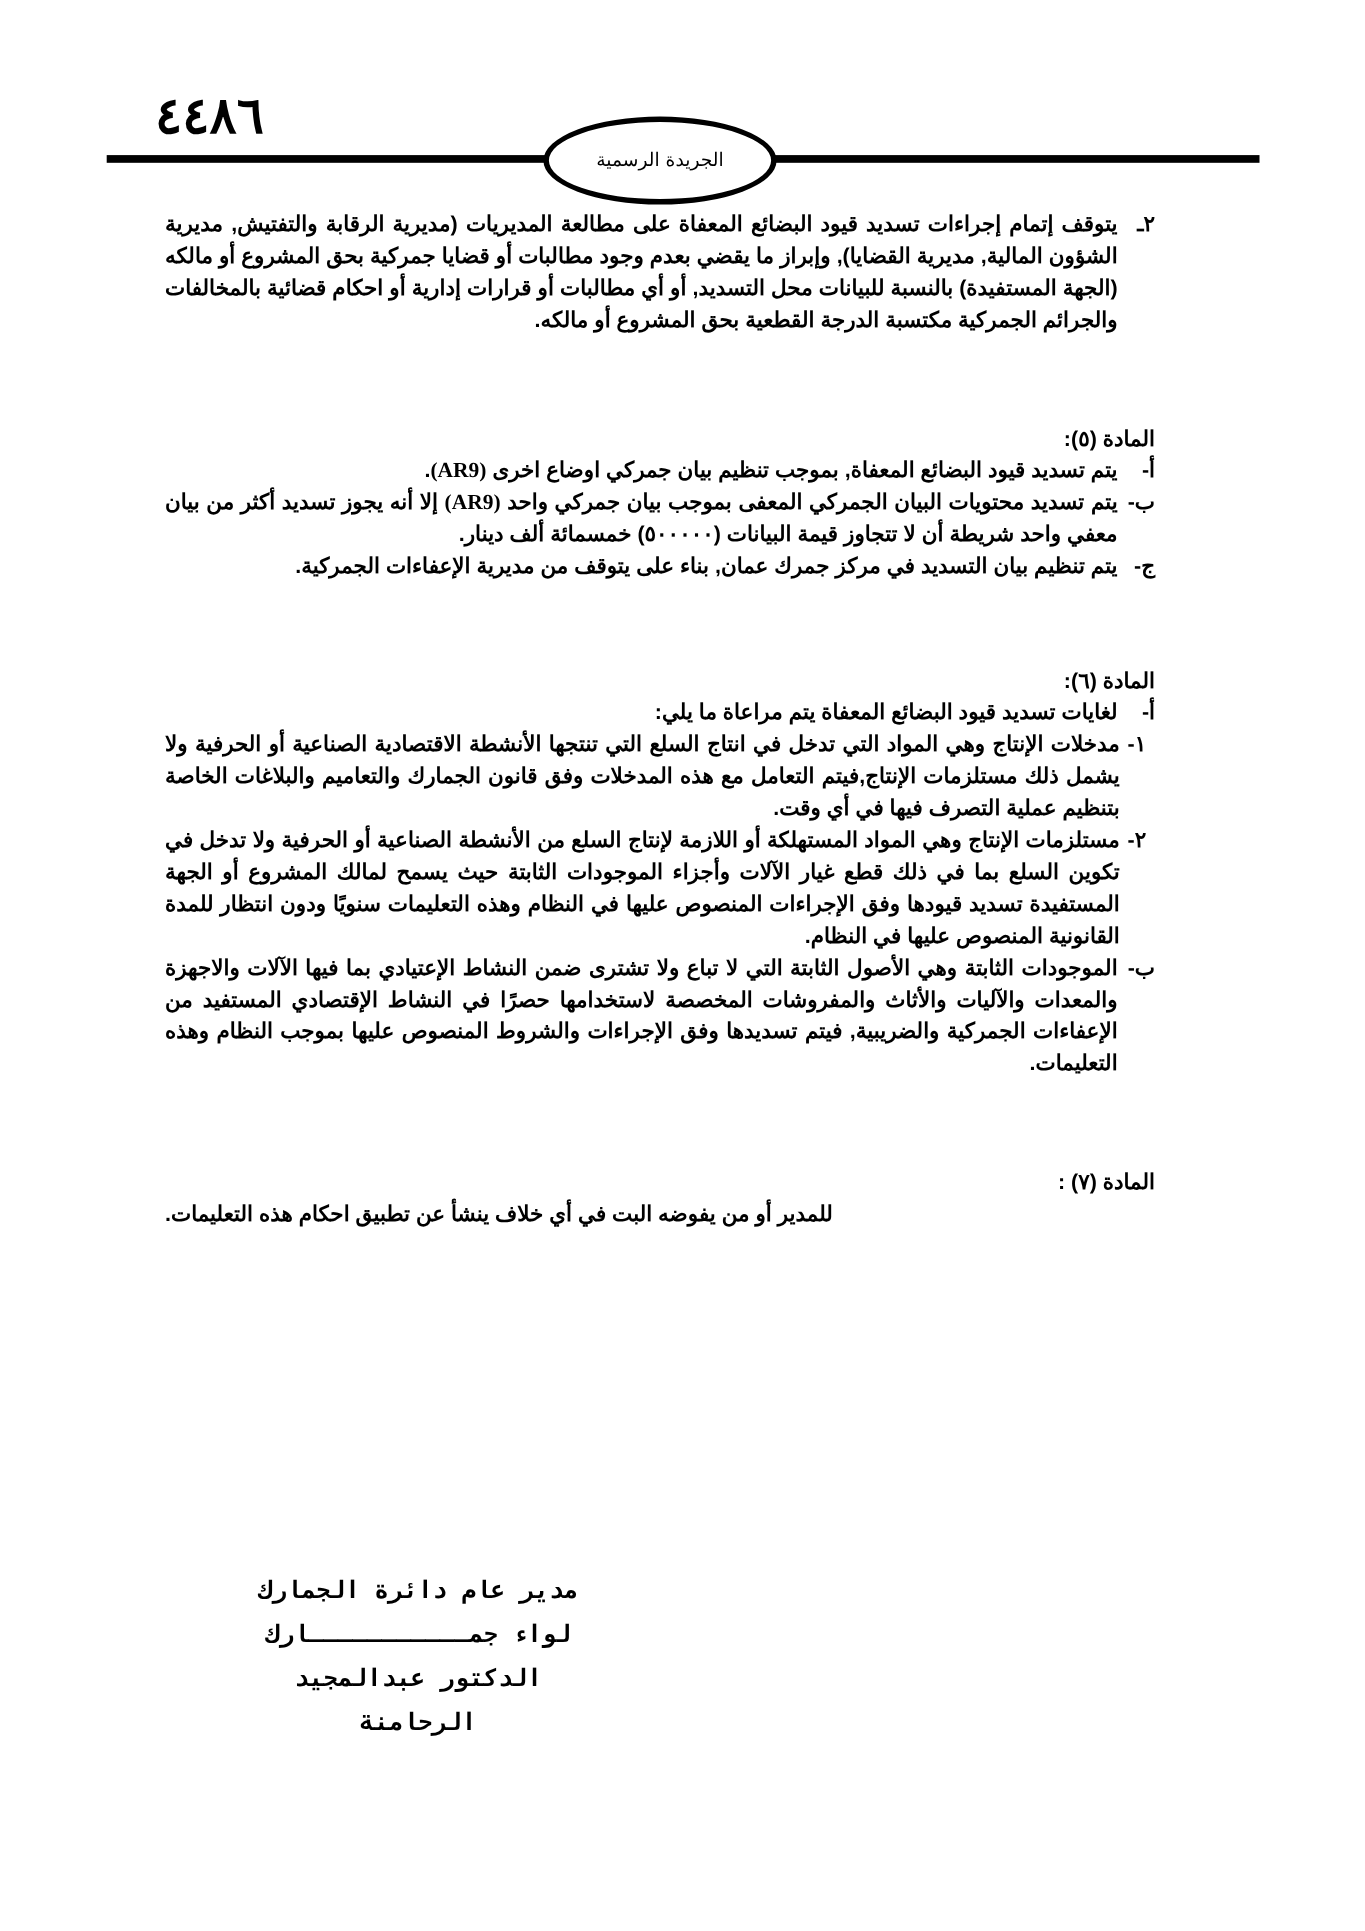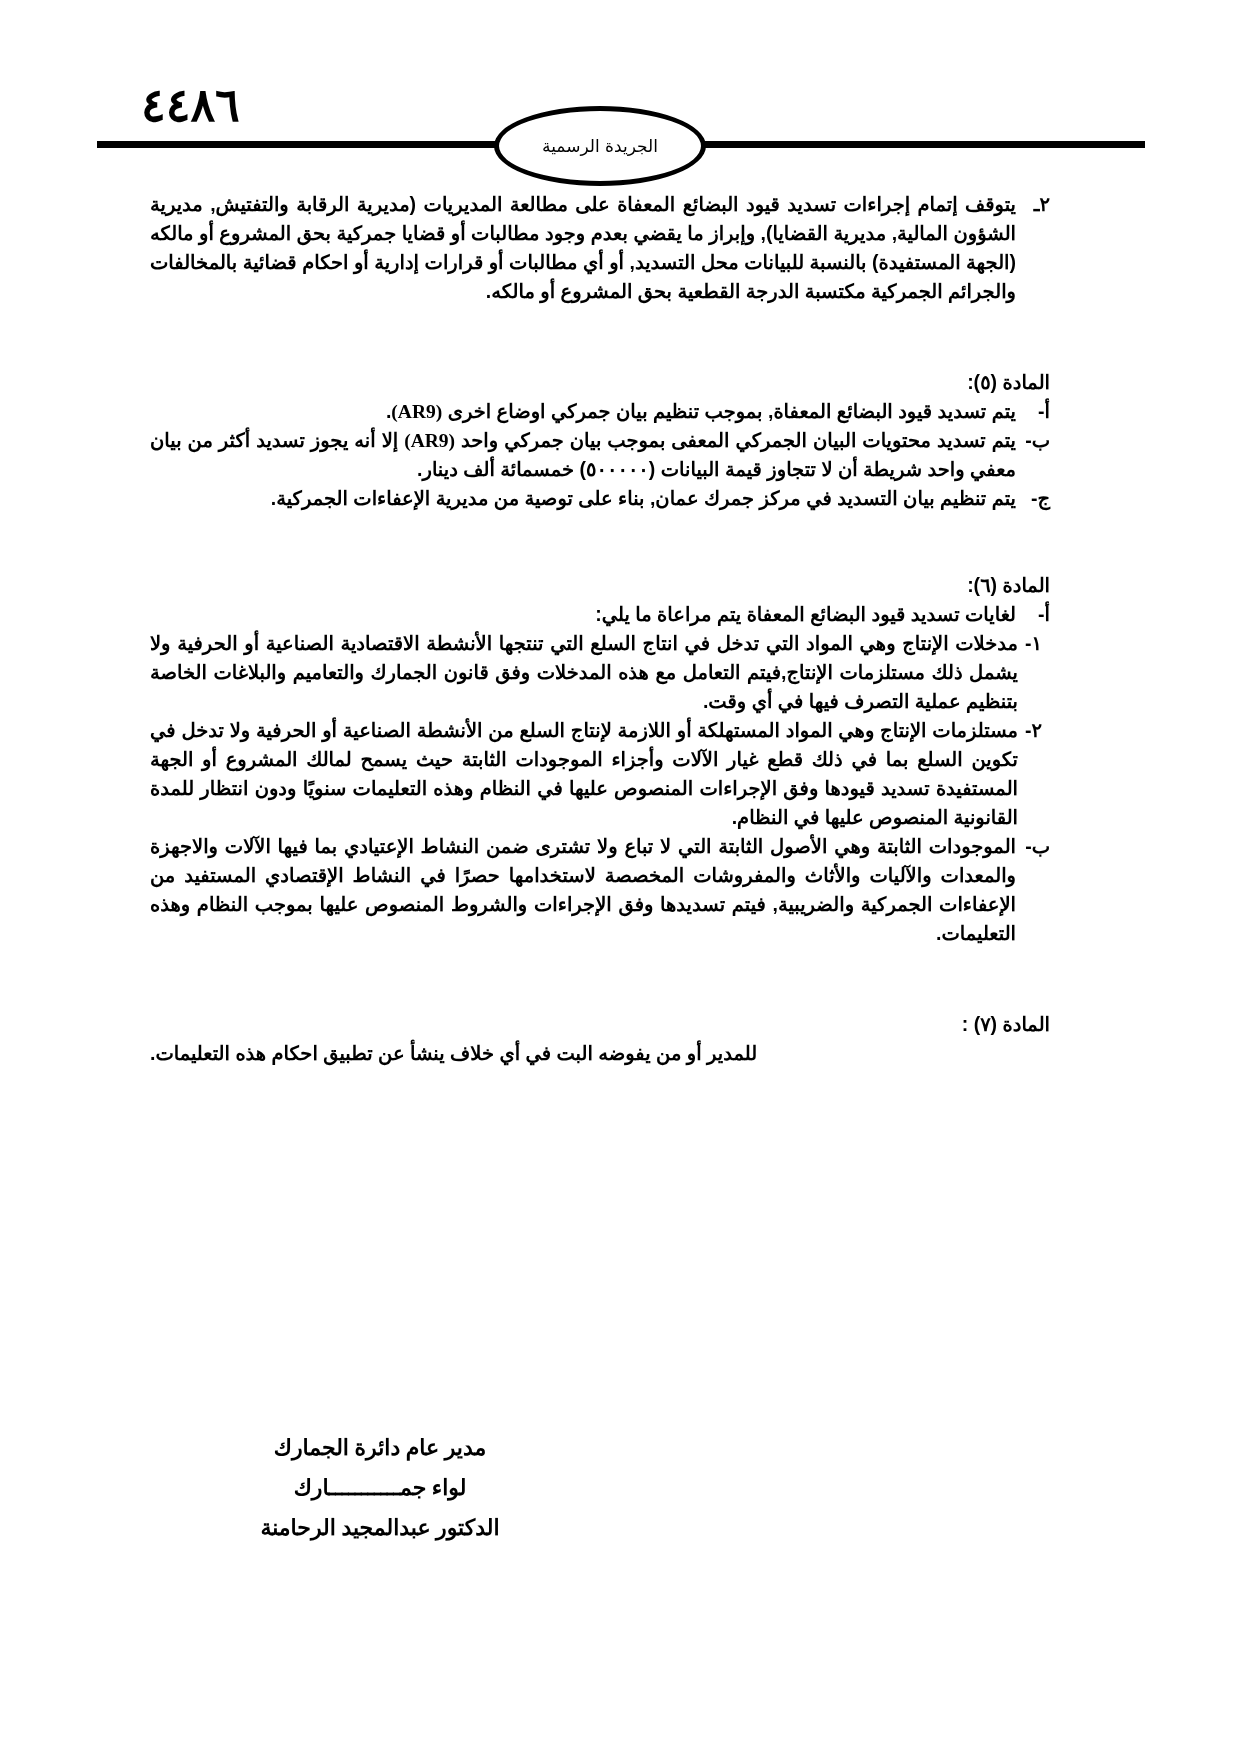--- a/index.html
+++ b/index.html
@@ -24,28 +24,28 @@
       position: absolute; left: 150px; width: 900px; top: 190px;
       direction: rtl; text-align: justify;
       font-family: "Liberation Sans", sans-serif; font-weight: bold; font-size: 19.5px; line-height: 29px;
     }
     .item { display: flex; flex-direction: row; }
     .item .marker { flex: 0 0 auto; width: 34px; white-space: nowrap; }
     .item .text { flex: 1 1 auto; text-align: justify; text-align-last: right; }
     .subitem { display: flex; flex-direction: row; margin-right: 8px; }
     .subitem .marker { flex: 0 0 auto; width: 24px; white-space: nowrap; }
     .subitem .text { flex: 1 1 auto; text-align: justify; text-align-last: right; }
-    .article-title { margin-top: 0; }
+    .article-title { margin-top: 17px; }
     .gap-lg { height: 58px; }
     .gap-md { height: 56px; }
     .latin { font-family: "Liberation Serif", serif; font-weight: bold; direction: ltr; unicode-bidi: embed; margin-top: 18px; }
     .signature {
       position: absolute; left: 230px; width: 300px; top: 1428px;
       direction: rtl; text-align: center;
-      font-family: Liberation Serif, serif; font-weight: bold; font-size: 22px; line-height: 40px;
+      font-family: Liberation Mono, monospace; font-weight: bold; font-size: 22px; line-height: 40px;
     }
     .sig-line { display: block; }
   </style>
 </head>
 <body>
 
 <div class="page-number">٤٤٨٦</div>
 <div class="header-rule"></div>
 <div class="header-oval">
   <span class="header-title">الجريدة الرسمية</span>
@@ -67,21 +67,21 @@
     <span class="text"><span>يتم تسديد قيود البضائع المعفاة, بموجب تنظيم بيان جمركي اوضاع اخرى </span><span class="latin">(AR9)</span><span>.</span></span>
   </div>
 
   <div class="item">
     <span class="marker">ب-</span>
     <span class="text"><span>يتم تسديد محتويات البيان الجمركي المعفى بموجب بيان جمركي واحد </span><span class="latin">(AR9)</span><span> إلا أنه يجوز تسديد أكثر من بيان معفي واحد شريطة أن لا تتجاوز قيمة البيانات (٥٠٠٠٠٠) خمسمائة ألف دينار.</span></span>
   </div>
 
   <div class="item">
     <span class="marker">ج-</span>
-    <span class="text">يتم تنظيم بيان التسديد في مركز جمرك عمان, بناء على توصية من مديرية الإعفاءات الجمركية.</span>
+    <span class="text">يتم تنظيم بيان التسديد في مركز جمرك عمان, بناء على يتوقف من مديرية الإعفاءات الجمركية.</span>
   </div>
 
   <div class="gap-md" style="height:58px"></div>
 
   <div class="article-title">المادة (٦):</div>
 
   <div class="item">
     <span class="marker">أ-</span>
     <span class="text">لغايات تسديد قيود البضائع المعفاة يتم مراعاة ما يلي:</span>
   </div>

